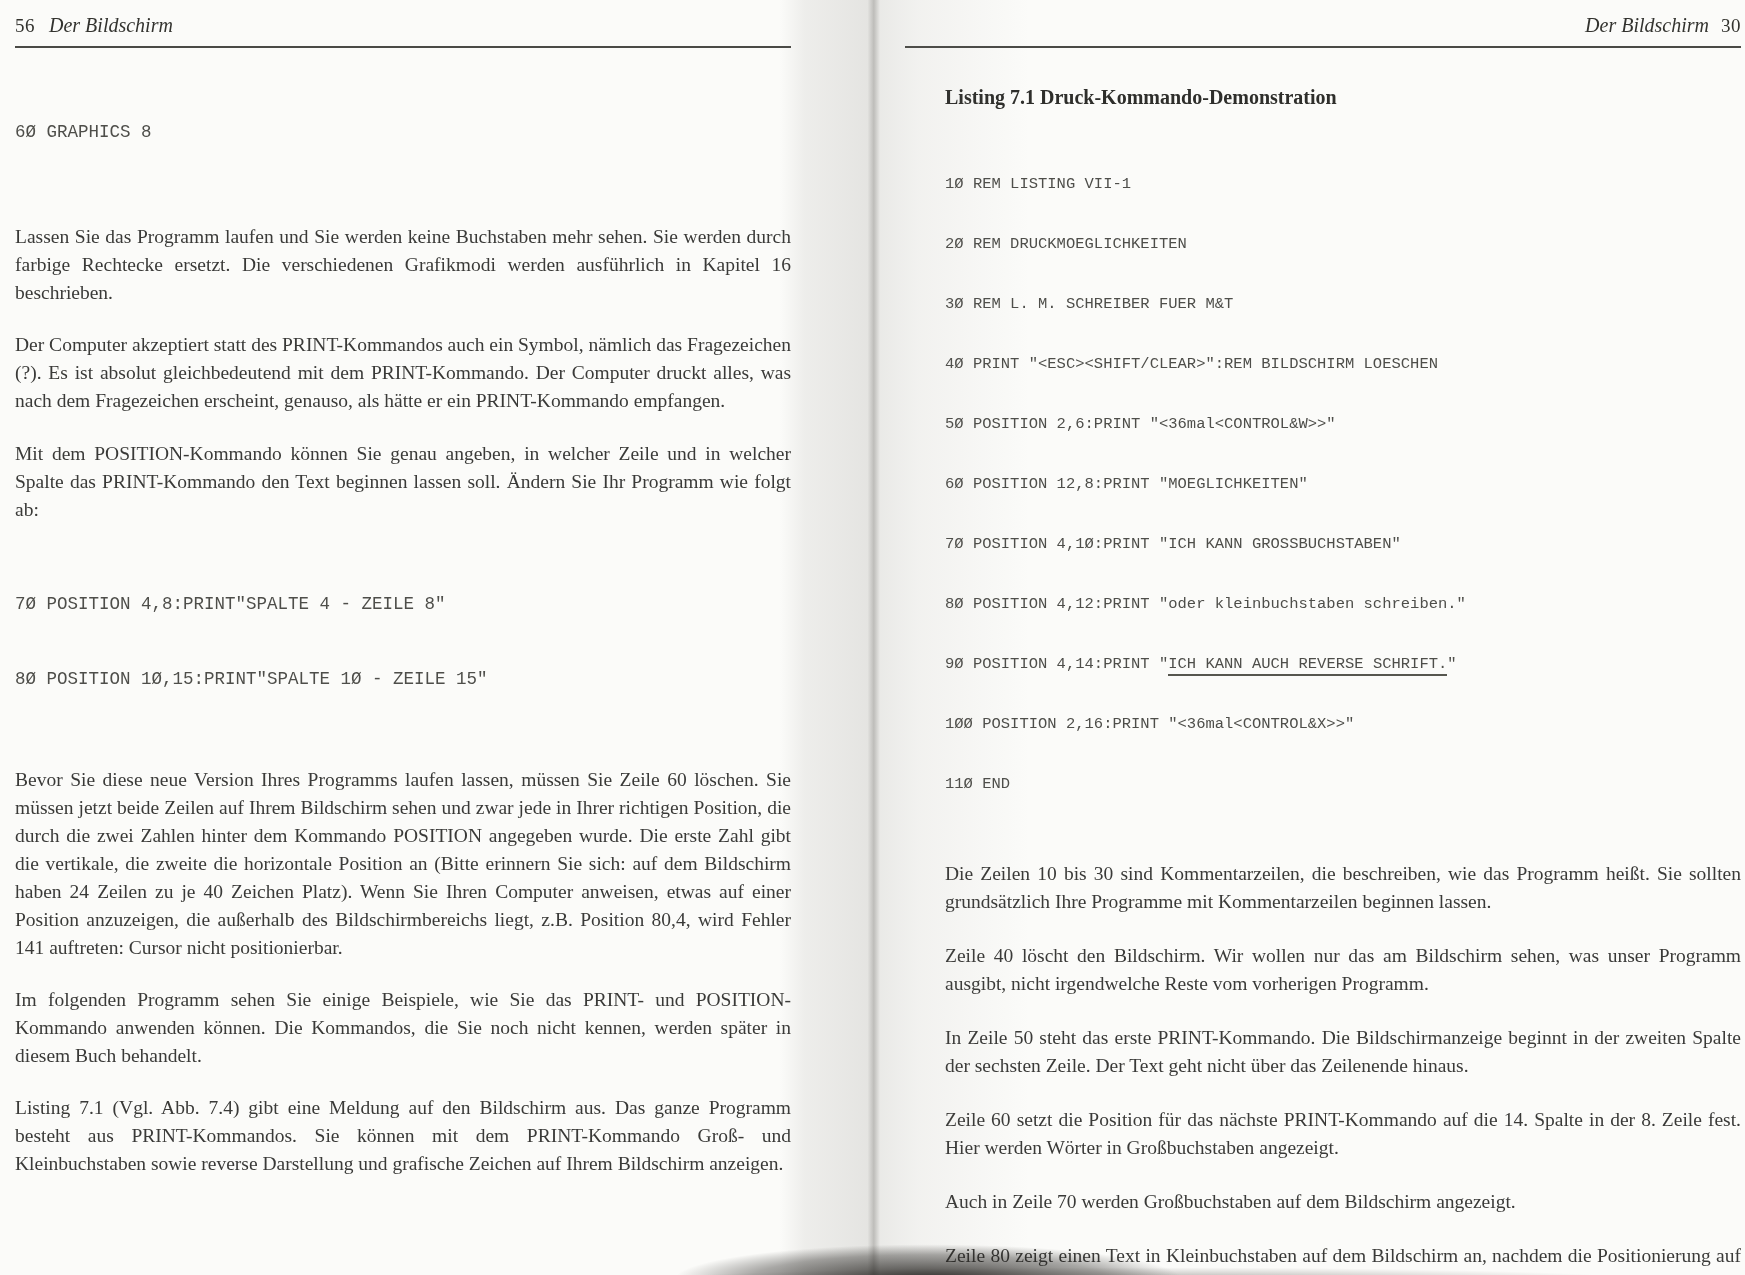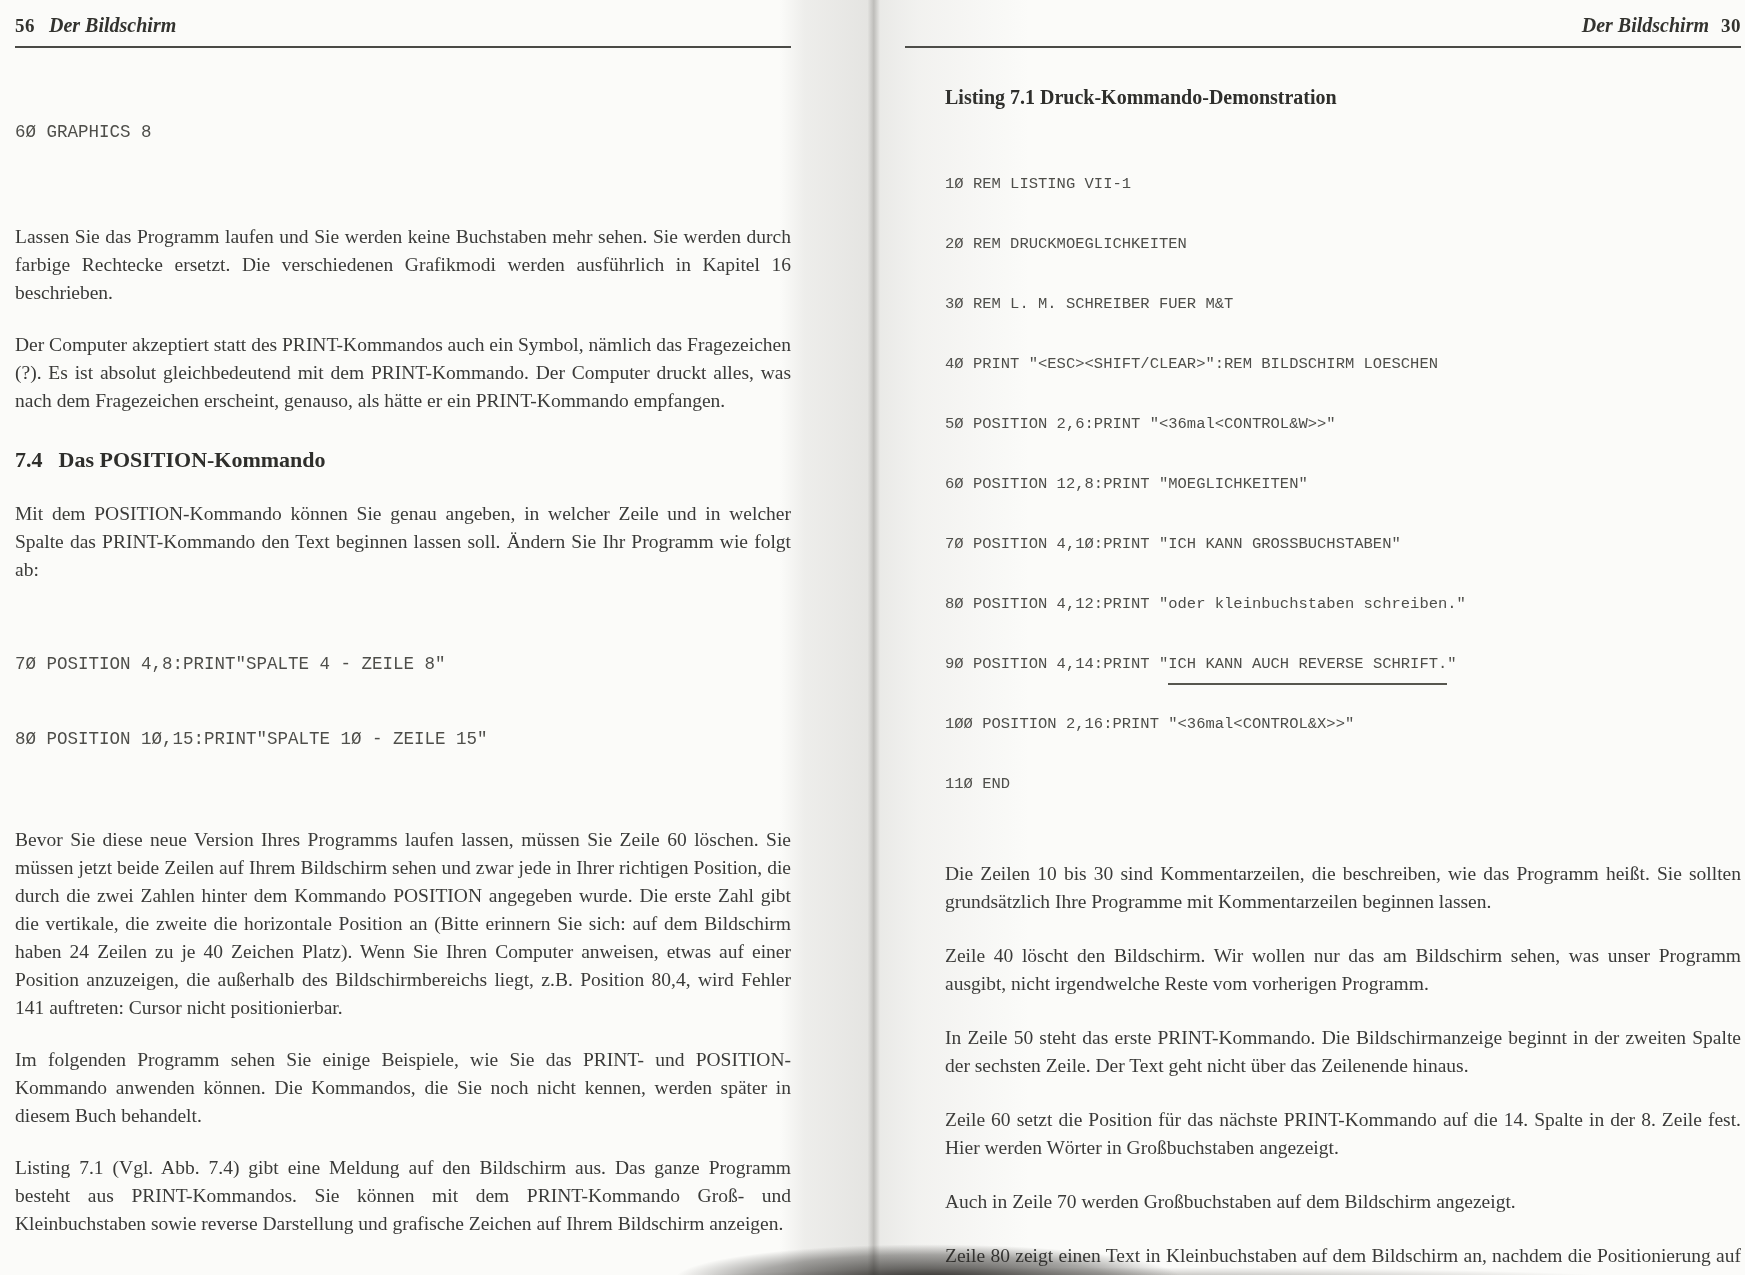--- a/index.html
+++ b/index.html
@@ -28,21 +28,21 @@
     background:
       radial-gradient(ellipse 34% 120% at 31% 112%, rgba(33,31,28,0.9) 0%, rgba(33,31,28,0.38) 52%, rgba(33,31,28,0) 74%),
       radial-gradient(ellipse 64% 44% at 53% 115%, rgba(82,78,72,0.5) 0%, rgba(82,78,72,0) 78%);
     pointer-events:none;
   }
   
   .page{position:absolute;top:0;}
   .page-left{left:15px;width:776px;}
   .page-right{left:945px;width:796px;}
 
-  .pg-header{display:flex;align-items:baseline;padding-top:14px;font-size:20px;color:#33332f;font-weight:bold;}
+  .pg-header{display:flex;align-items:baseline;padding-top:14px;font-size:20px;color:#33332f;}
   .pg-header.right{justify-content:flex-end;}
   .pg-num{font-size:19px;letter-spacing:0.5px;}
   .pg-title{font-style:italic;}
   .page-left .pg-title{margin-left:14px;}
   .page-right .pg-title{margin-right:12px;}
 
   .rule{height:2px;background:#4a4a46;margin-top:9px;}
   .page-right .rule{margin-left:-40px;width:836px;}
 
   p.body{
@@ -63,21 +63,21 @@
     font-size:20px;line-height:26px;font-weight:bold;color:#2e2e2b;
   }
 
   .code{
     font-family:"Liberation Mono","DejaVu Sans Mono",monospace;
     color:#4e4e4a;white-space:pre;
   }
   .code-left{margin-top:22px;font-size:17.5px;line-height:25px;}
   .code-right{margin-top:24px;font-size:15.5px;line-height:20px;}
   .code-line{white-space:pre;}
-  .u-rev{border-bottom:2px solid #56564f;padding-bottom:10px;}
+  .u-rev{border-bottom:2px solid #56564f;padding-bottom:1px;}
 
   .para-first{margin-top:64px;}
   .para-gap{margin-top:20px;}
 </style>
 </head>
 <body>
 
 <div>
 
   <div class="page page-left">
@@ -88,23 +88,20 @@
     <div class="rule"></div>
 
 
     <div class="code code-left">
       <div class="code-line">6Ø GRAPHICS 8</div>
     </div>
 
     <p class="body" style="margin-top:28px">Lassen Sie das Programm laufen und Sie werden keine Buchstaben mehr sehen. Sie werden durch farbige Rechtecke ersetzt. Die verschiedenen Grafikmodi werden ausführlich in Kapitel 16 beschrieben.</p>
     <p class="body" style="margin-top:24px">Der Computer akzeptiert statt des PRINT-Kommandos auch ein Symbol, nämlich das Fragezeichen (?). Es ist absolut gleichbedeutend mit dem PRINT-Kommando. Der Computer druckt alles, was nach dem Fragezeichen erscheint, genauso, als hätte er ein PRINT-Kommando empfangen.</p>
 
-    <h2 class="section">
-      <span>7.4</span><span class="sec-title">Das POSITION-Kommando</span>
-    </h2>
 
     <p class="body" style="margin-top:25px">Mit dem POSITION-Kommando können Sie genau angeben, in welcher Zeile und in welcher Spalte das PRINT-Kommando den Text beginnen lassen soll. Ändern Sie Ihr Programm wie folgt ab:</p>
 
     <div class="code code-left" style="margin-top:18px">
       <div class="code-line">7Ø POSITION 4,8:PRINT"SPALTE 4 - ZEILE 8"</div>
       <div class="code-line">8Ø POSITION 1Ø,15:PRINT"SPALTE 1Ø - ZEILE 15"</div>
     </div>
 
     <p class="body" style="margin-top:24px">Bevor Sie diese neue Version Ihres Programms laufen lassen, müssen Sie Zeile 60 löschen. Sie müssen jetzt beide Zeilen auf Ihrem Bildschirm sehen und zwar jede in Ihrer richtigen Position, die durch die zwei Zahlen hinter dem Kommando POSITION angegeben wurde. Die erste Zahl gibt die vertikale, die zweite die horizontale Position an (Bitte erinnern Sie sich: auf dem Bildschirm haben 24 Zeilen zu je 40 Zeichen Platz). Wenn Sie Ihren Computer anweisen, etwas auf einer Position anzuzeigen, die außerhalb des Bildschirmbereichs liegt, z.B. Position 80,4, wird Fehler 141 auftreten: Cursor nicht positionierbar.</p>
     <p class="body" style="margin-top:24px">Im folgenden Programm sehen Sie einige Beispiele, wie Sie das PRINT- und POSITION-Kommando anwenden können. Die Kommandos, die Sie noch nicht kennen, werden später in diesem Buch behandelt.</p>

